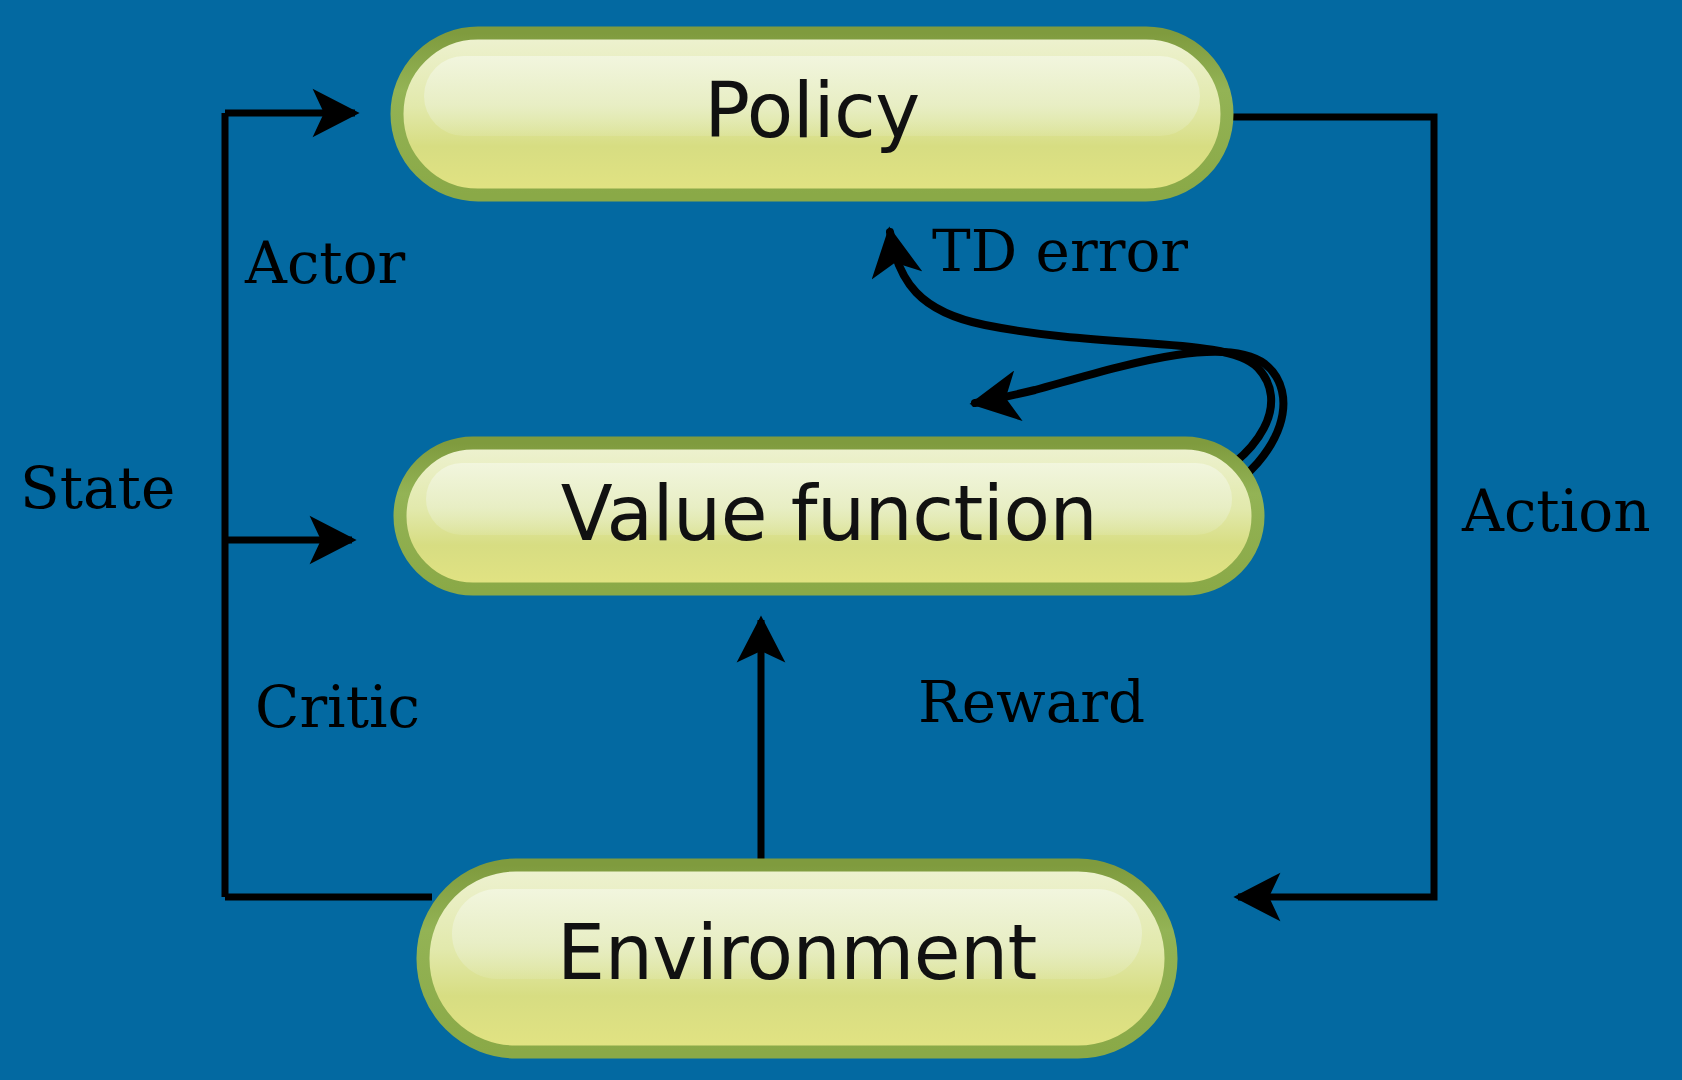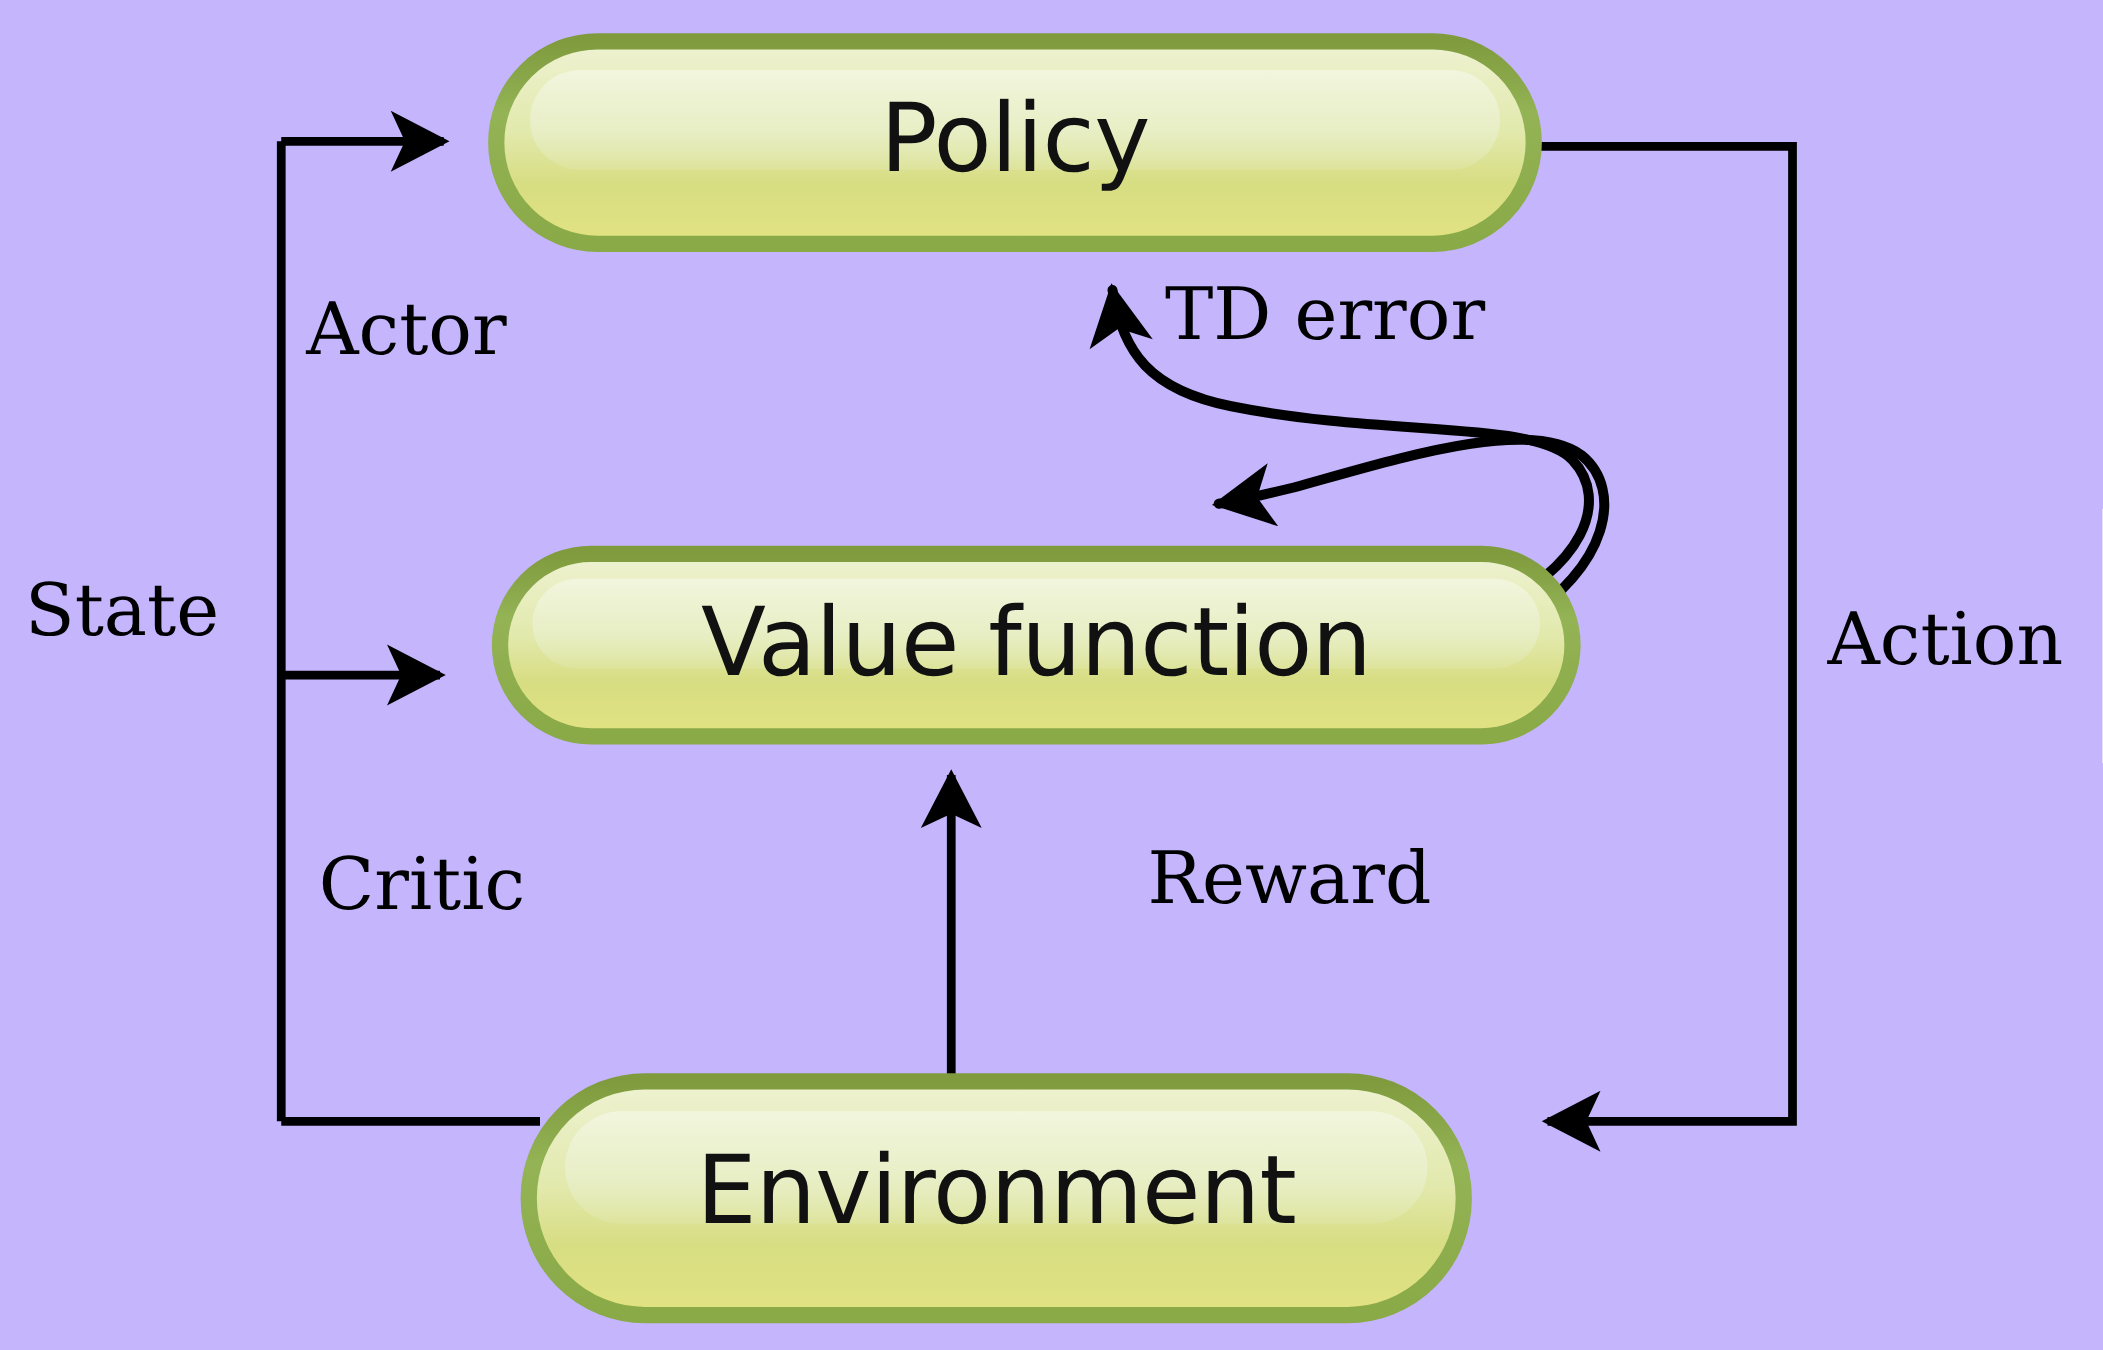--- a/index.html
+++ b/index.html
@@ -7,21 +7,21 @@
     padding: 0;
     background: #ffffff;
   }
   body {
     font-family: "DejaVu Sans", sans-serif;
   }
   #canvas {
     position: relative;
     width: 1682px;
     height: 1080px;
-    background: #c4b5fd;
+    background: #0369a1;
     overflow: hidden;
   }
   #diagram-svg {
     position: absolute;
     left: 0;
     top: 0;
     width: 1682px;
     height: 1080px;
   }
   .node-label {

